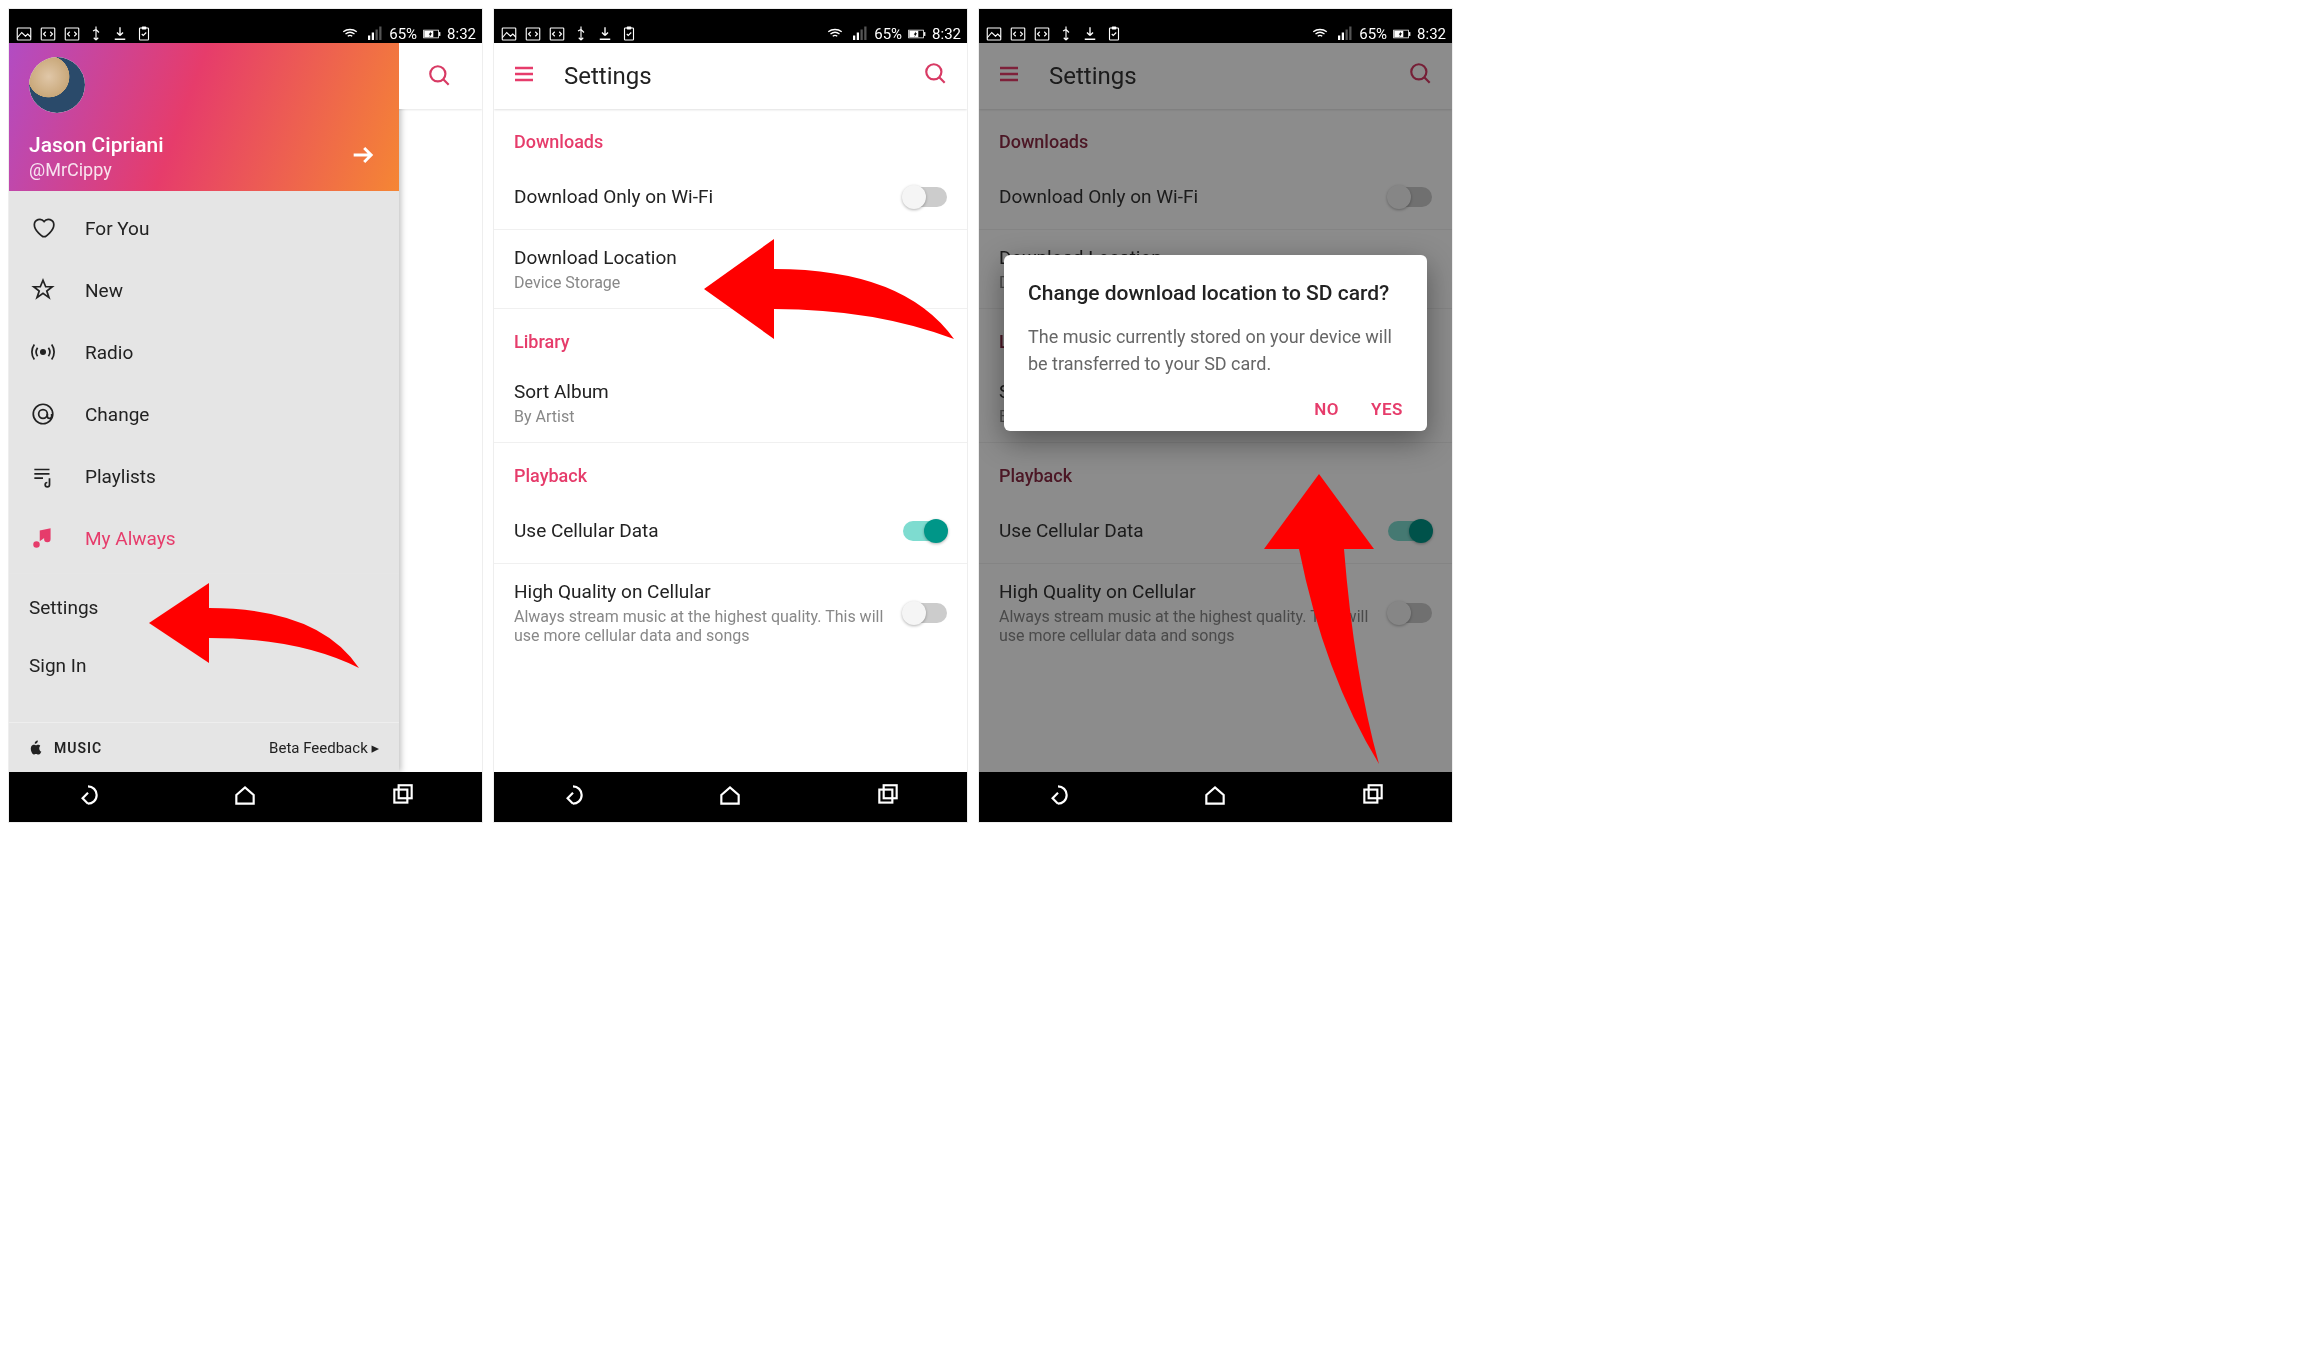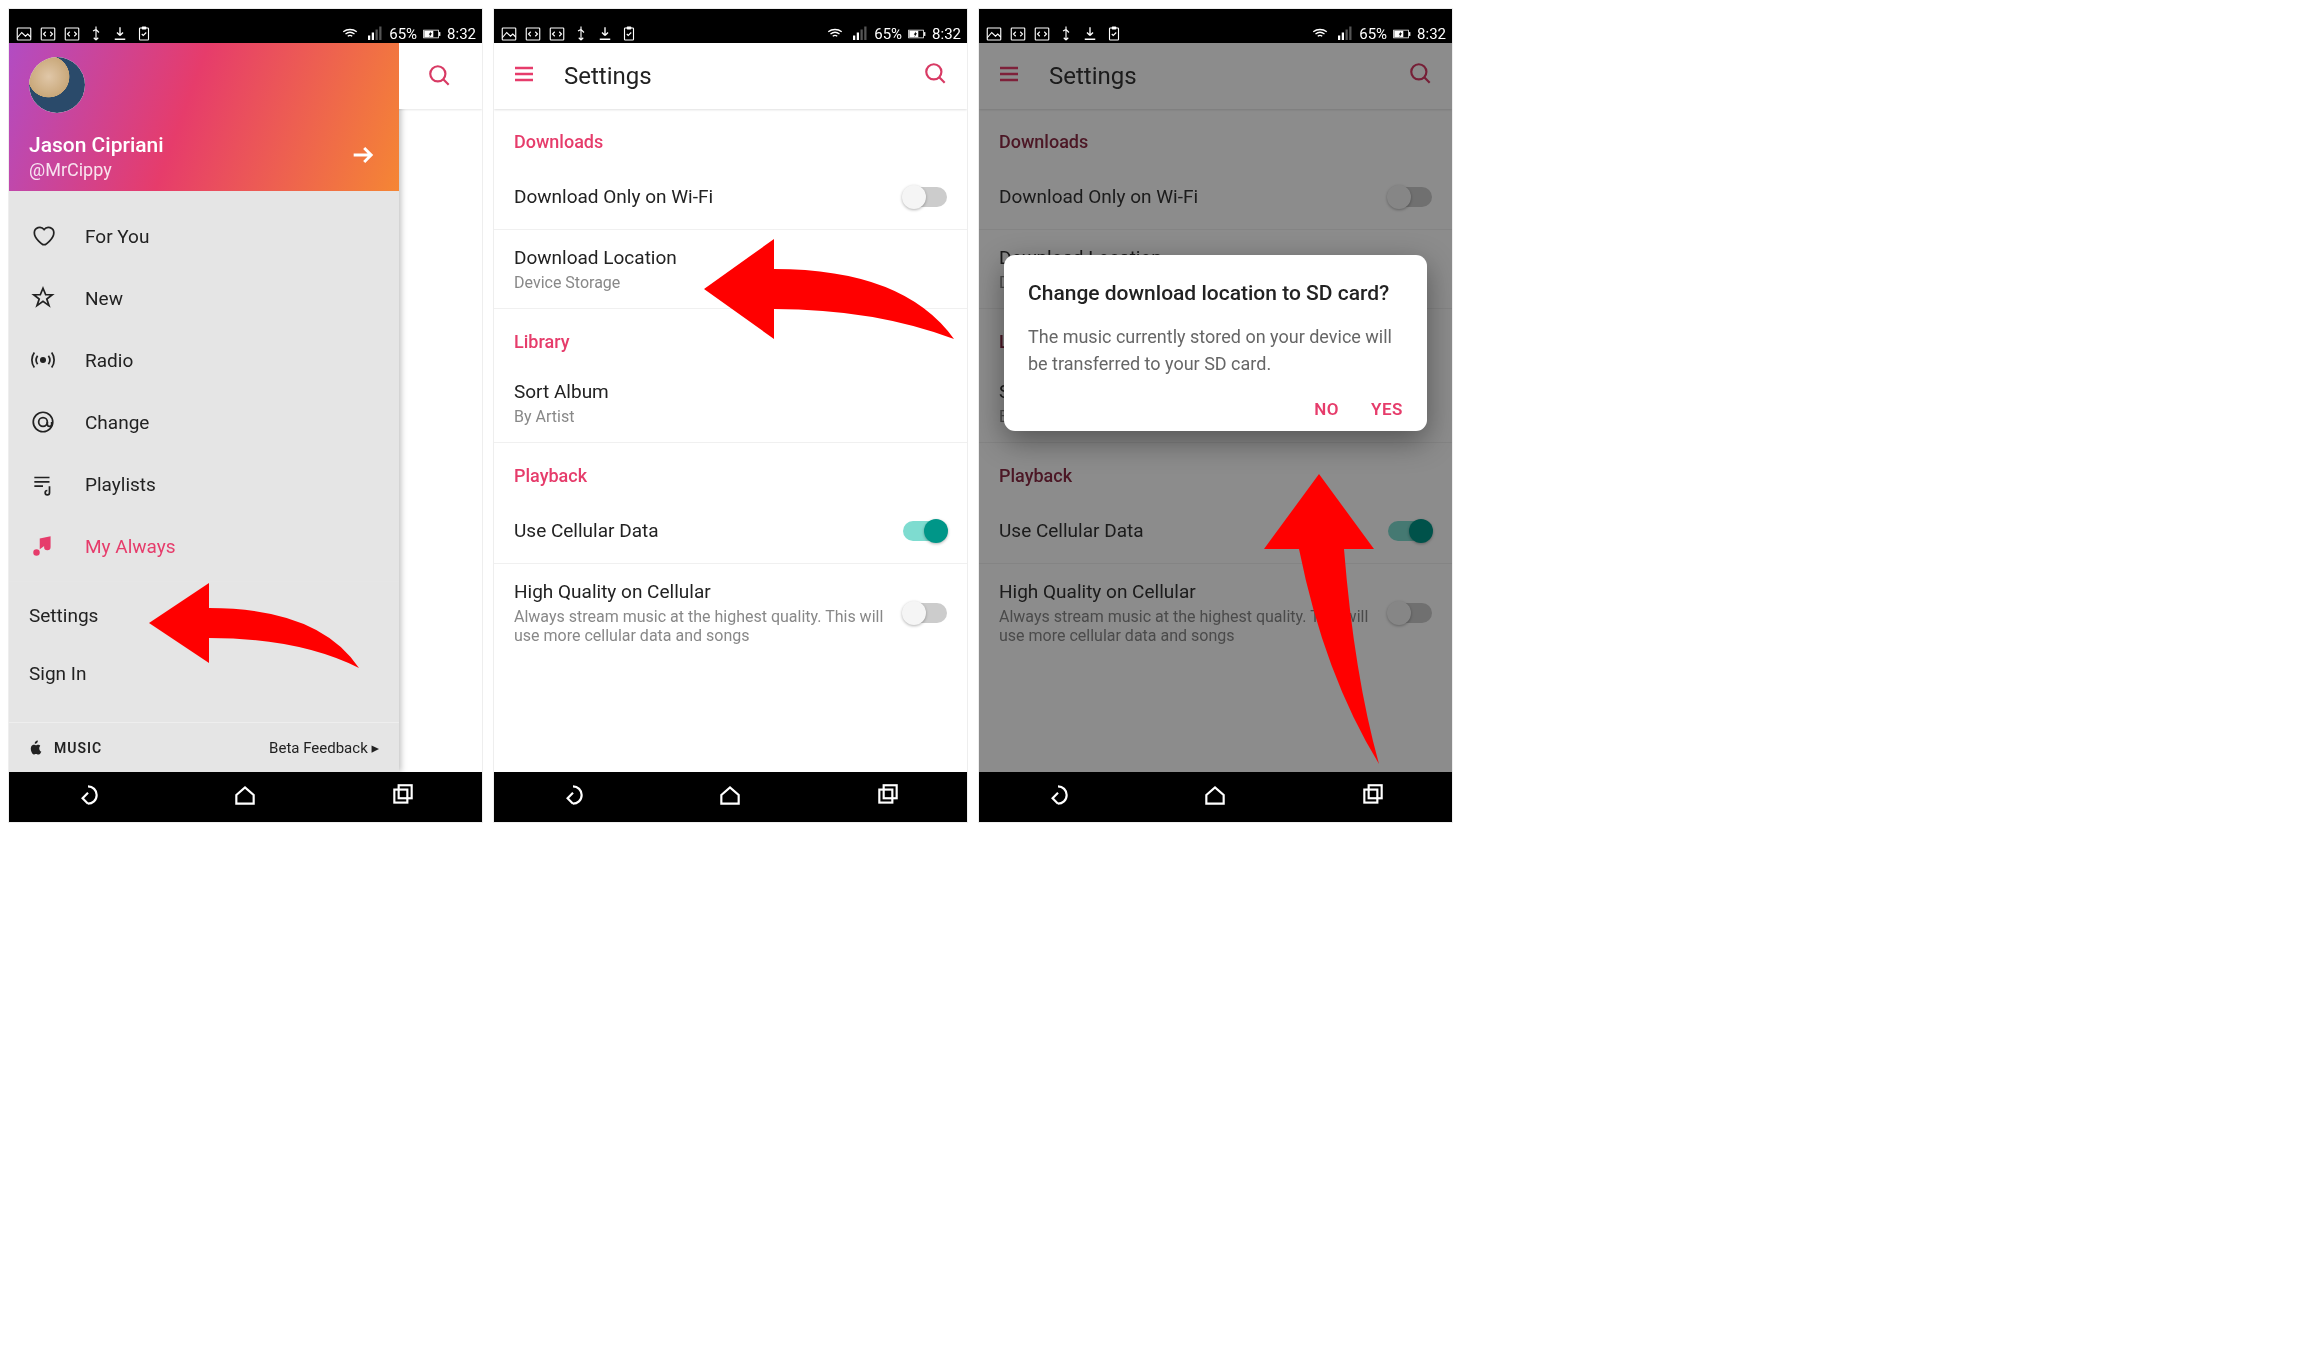--- a/index.html
+++ b/index.html
@@ -25,21 +25,21 @@
   .bg-strip svg { width: 26px; height: 26px; stroke: #d83a64; stroke-width: 2; fill: none; }
   .drawer { width: 390px; height: 100%; background: #e5e5e5; box-shadow: 2px 0 6px rgba(0,0,0,0.25); display: flex; flex-direction: column; }
   .profile-header { height: 148px; background: linear-gradient(110deg,#b24cc3 0%,#e63c6b 45%,#f58634 100%); position: relative; padding: 14px 20px; color:#fff;}
   .avatar { width: 56px; height: 56px; border-radius: 50%; background:#ddd; overflow:hidden; position:relative;}
   .avatar::after{content:"";position:absolute;inset:0;border-radius:50%;background:radial-gradient(circle at 35% 35%,#e0c7a8 0,#c9a87a 40%,transparent 41%),linear-gradient(#2a4a6a,#2a4a6a);}
   .profile-name { font-size: 21px; font-weight: 500; margin-top: 20px; }
   .profile-handle { font-size: 18px; color: rgba(255,255,255,0.85); margin-top: 2px; }
   .profile-arrow { position: absolute; right: 22px; bottom: 18px; }
   .profile-arrow svg { width: 28px; height: 28px; stroke: #fff; stroke-width: 2.5; fill: none; }
 
-  .nav-list { flex: 1; padding-top: 14px; }
+  .nav-list { flex: 1; padding-top: 6px; }
   .nav-item { display: flex; align-items: center; height: 62px; padding: 0 20px; gap: 28px; font-size: 19px; color: #222; }
   .nav-item.active { color: #e63c6b; }
   .nav-item .ni-icon { width: 28px; height: 28px; display: flex; align-items: center; justify-content: center; }
   .nav-item .ni-icon svg { width: 26px; height: 26px; fill: none; stroke: #222; stroke-width: 1.6; }
   .nav-item.active .ni-icon svg { fill:#e63c6b; stroke:#e63c6b; }
   .divider { height: 1px; background: #e6e6e6; margin: 4px 0; }
   .simple-item { height: 58px; display: flex; align-items: center; padding: 0 20px; font-size: 19px; color: #222; }
   .drawer-footer { height: 50px; border-top: 1px solid #eee; display: flex; align-items: center; padding: 0 20px; font-size: 14px; color: #222; }
   .drawer-footer .apple { display:flex;align-items:center;gap:12px;font-weight:600;letter-spacing:1px;}
   .drawer-footer .beta { margin-left: auto; font-size: 15px; }
@@ -63,21 +63,21 @@
   .switch.on { background: #7edcd0; }
   .switch.on::after { left: 21px; background: #009688; }
 
   
   .red-arrow { position: absolute; z-index: 5; pointer-events: none; }
   .red-arrow svg { width: 100%; height: 100%; }
   .red-arrow svg path { fill: #ff0000; }
 
   
   .scrim { position:absolute; inset:34px 0 50px 0; background: rgba(0,0,0,0.45); z-index:10; }
-  .dialog { position:absolute; left:25px; right:25px; top:246px; background:#fff; border-radius:11px; box-shadow:0 10px 30px rgba(0,0,0,0.4); padding:24px 24px 12px; z-index:11;}
+  .dialog { position:absolute; left:25px; right:25px; top:246px; background:#fff; border-radius:6px; box-shadow:0 10px 30px rgba(0,0,0,0.4); padding:24px 24px 12px; z-index:11;}
   .dialog-title { font-size:21px; font-weight:500; color:#222; line-height:1.35; }
   .dialog-body { font-size:18px; color:#666; margin-top:16px; line-height:1.5; }
   .dialog-actions { display:flex; justify-content:flex-end; gap:32px; margin-top:22px; }
   .dialog-actions span { color:#e63c6b; font-weight:600; font-size:17px; letter-spacing:0.5px;text-align:center; }
 
   
   .dim .section-header{color:#8a2a44;}
   .dim .setting-title{color:#333;}
   .dim .app-bar .title{color:#333;}
 </style>

